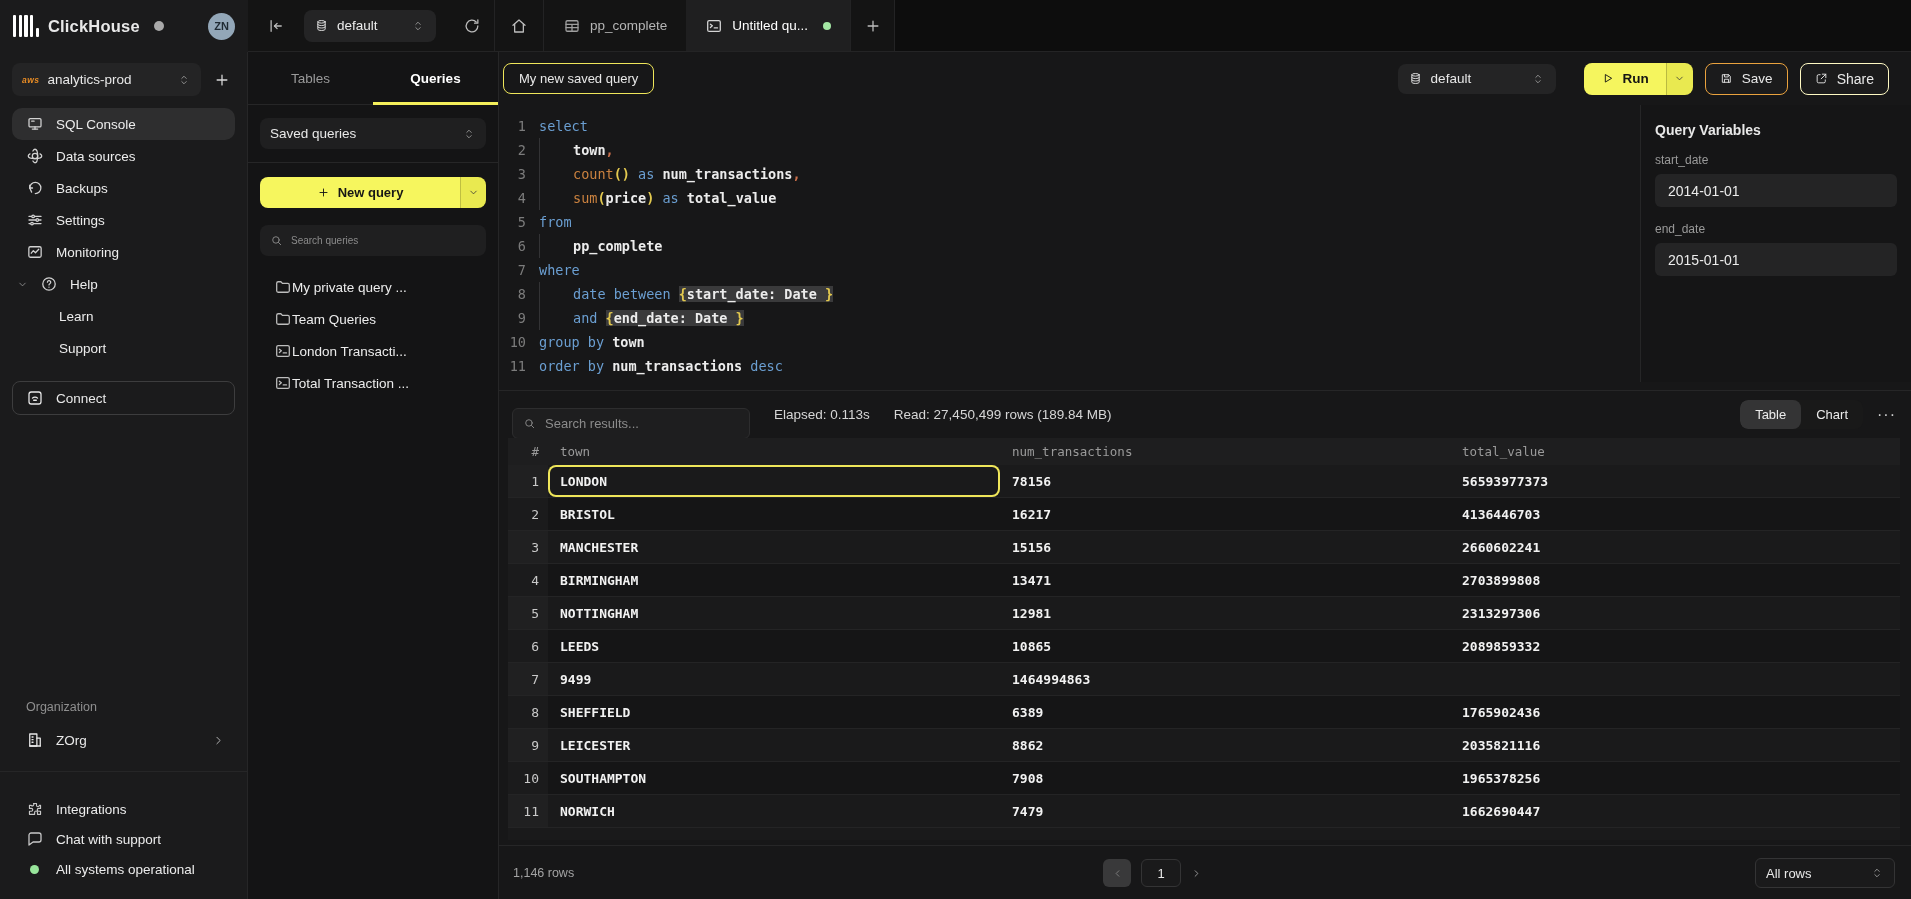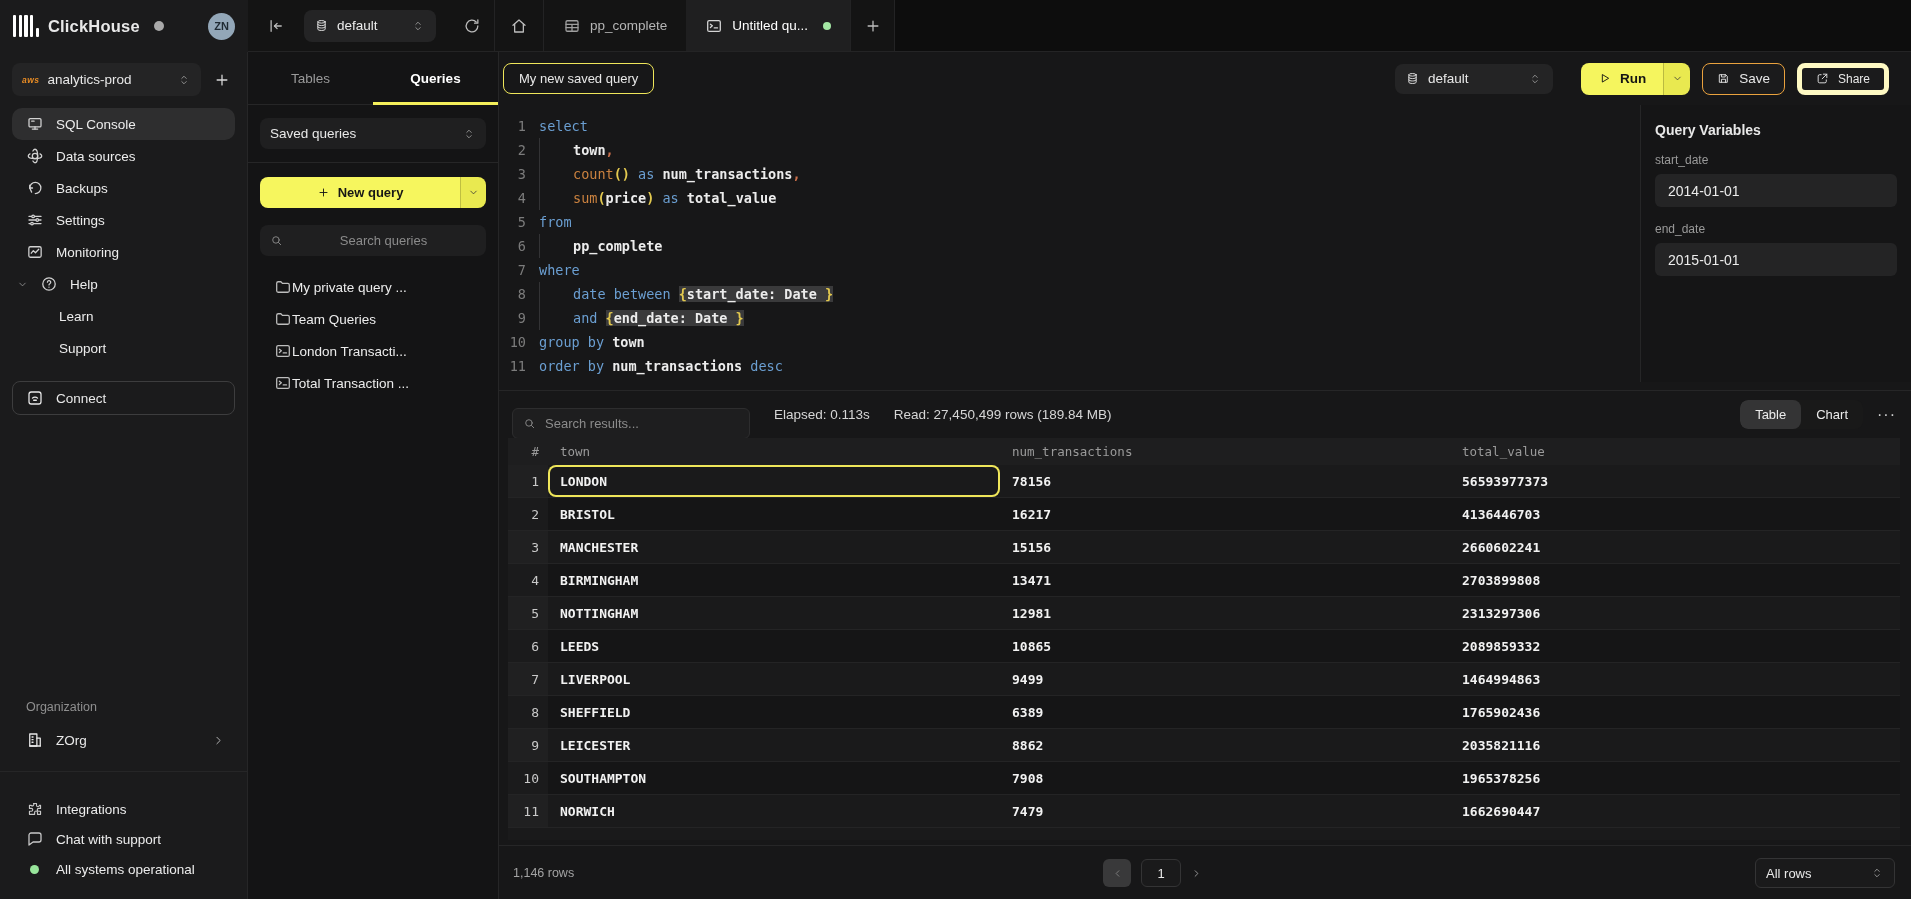--- a/index.html
+++ b/index.html
@@ -84,22 +84,22 @@
   .qselect .lbl{ flex:1; }
   .qdivider{ margin-top:13px; border-top:1px solid #262627; }
   .newq{ margin:14px 12px 0; height:31px; border-radius:8px; overflow:hidden; display:flex; cursor:pointer; }
   .newq-main{ flex:1; background:#f6f65e; color:#161616; display:flex; align-items:center;
               justify-content:center; gap:8px; font-size:13px; font-weight:700; }
   .newq-main .ic{ color:#161616; }
   .newq-chev{ width:26px; background:#e9e950; border-left:1px solid rgba(0,0,0,.18); display:flex;
               align-items:center; justify-content:center; color:#333; }
   .qsearch{ margin:17px 12px 0; height:31px; background:#1f1f20; border-radius:8px; display:flex;
             align-items:center; gap:8px; padding:0 10px; color:#8b8b8b; }
-  .qsearch input{ background:transparent; border:0; outline:0; color:#e8e8e8; font-size:13px;
-                  font-family:"Liberation Sans",sans-serif; width:100%;text-align:center; }
+  .qsearch input{ background:transparent; border:0; outline:0; color:#e8e8e8; font-size:10px;
+                  font-family:"Liberation Sans",sans-serif; width:100%; }
   .qsearch input::placeholder{ color:#8b8b8b; }
   .qlist{ margin-top:15px; }
   .qitem{ height:32px; display:flex; align-items:center; gap:0; padding-left:26px;
           font-size:13.5px; color:#ececec; cursor:pointer; }
   .qitem .ic{ color:#bdbdbd; }
 
   
   .main{ position:absolute; top:52px; left:499px; right:0; bottom:0; background:#171718; }
   .mtoolbar{ position:absolute; top:0; left:0; right:0; height:53px; display:flex; align-items:center; }
   .query-chip{ margin-left:4px; height:31px; border:1px solid #efe65a; border-radius:8px;
@@ -109,22 +109,22 @@
           gap:9px; padding:0 11px; width:158px; cursor:pointer; margin-right:16px; }
   .mt-db .lbl{ flex:1; font-size:13.5px; }
   .run-btn{ height:32px; border-radius:8px; overflow:hidden; display:flex; cursor:pointer; }
   .run-main{ background:#f5f55e; color:#141414; display:flex; align-items:center; gap:9px;
              padding:0 17px; font-size:13.5px; font-weight:700; }
   .run-main .ic{ color:#141414; }
   .run-chev{ width:27px; background:#e9e950; border-left:1px solid rgba(0,0,0,.2); display:flex;
              align-items:center; justify-content:center; color:#333; }
   .save-btn{ height:32px; border:1.5px solid #eaa23e; border-radius:8px; background:#1b1b1c;
              display:flex; align-items:center; gap:9px; padding:0 14px; font-size:13.5px; cursor:pointer; }
-  .share-btn{ height:32px; border:5px solid #fef9c3; border-radius:8px; background:#1b1b1c;
-              display:flex; align-items:center; gap:9px; padding:0 14px; font-size:12px; cursor:pointer; }
+  .share-btn{ height:32px; border:1px solid #fef9c3; border-radius:8px; background:#1b1b1c;
+              display:flex; align-items:center; gap:9px; padding:0 14px; font-size:14px; cursor:pointer; }
 
   
   .workspace{ position:absolute; top:53px; left:0; right:0; height:285px; }
   .editor{ position:absolute; left:0; top:0; right:271px; bottom:0; padding:9px 0 0 9px; overflow:hidden; cursor:text; }
   .cline{ display:flex; height:24px; align-items:center;
           font-family:"DejaVu Sans Mono","Liberation Mono",monospace; font-size:13.5px; }
   .lnum{ width:18px; text-align:right; color:#7c7c7c; flex:none; }
   .lcode{ margin-left:13px; white-space:pre; display:flex; align-items:center; height:24px; }
   .guide{ display:inline-block; width:34px; height:24px; border-left:1px solid #333335; }
   .tok.kw{ color:#6b9fd2; }
@@ -684,21 +684,20 @@
             <span class="cell pad">2313297306</span>
           </div>
           <div class="tgrid-row trow even">
             <span class="cell numcol">6</span>
             <span class="cell pad">LEEDS</span>
             <span class="cell pad">10865</span>
             <span class="cell pad">2089859332</span>
           </div>
           <div class="tgrid-row trow odd">
             <span class="cell numcol">7</span>
-            <span class="cell pad">LIVERPOOL</span>
             <span class="cell pad">9499</span>
             <span class="cell pad">1464994863</span>
           </div>
           <div class="tgrid-row trow even">
             <span class="cell numcol">8</span>
             <span class="cell pad">SHEFFIELD</span>
             <span class="cell pad">6389</span>
             <span class="cell pad">1765902436</span>
           </div>
           <div class="tgrid-row trow odd">

